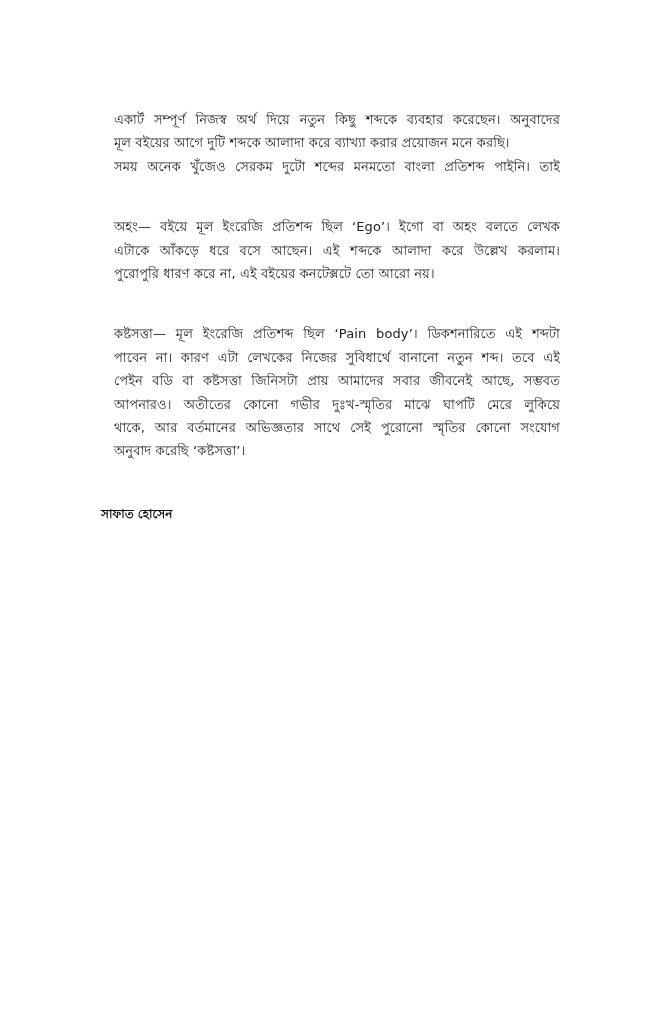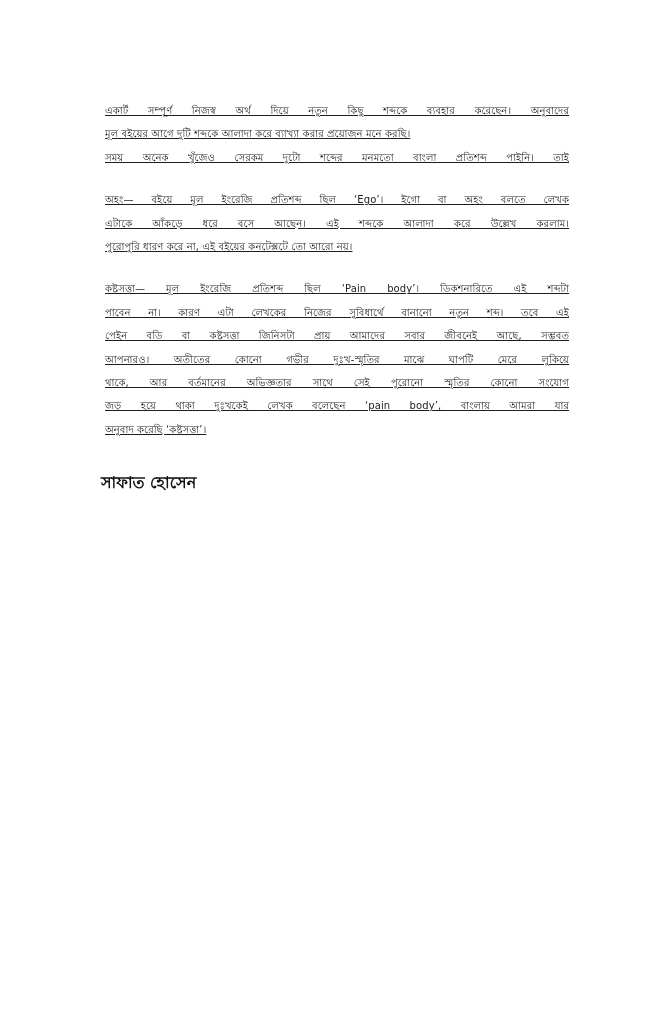--- a/index.html
+++ b/index.html
@@ -15,44 +15,43 @@
       font-family: "DejaVu Sans", sans-serif;
       color: #1e1e1e;
     }
     .page {
       position: absolute;
       left: 101px;
       top: 95px;
       width: 472px;
     }
     .para {
-      margin: 4px;
-      font-size: 10px;
+      margin: 13px;
+      font-size: 13px;
       line-height: 23.4px;
       text-align: justify;
       text-align-last: left;
       letter-spacing: 0.1px;
-      text-decoration: underline;
     }
     .para .line {
       display: block;
       text-align: justify;
       text-align-last: justify;
       white-space: nowrap;
       overflow: hidden;
     }
     .para .line.last {
       text-align-last: left;
     }
     .gap1 { height: 11px; }
     .gap2 { height: 11px; }
     .gap3 { height: 26px; }
     .signature {
       margin: 0;
-      font-size: 16px;
+      font-size: 12px;
       font-weight: bold;
       line-height: 24px;
       color: #111;
     }
   </style>
 </head>
 <body>
 
 <div class="page">
 
@@ -71,21 +70,20 @@
   </p>
 
   <div class="gap2"></div>
 
   <p class="para">
     <span class="line">কষ্টসত্তা— মূল ইংরেজি প্রতিশব্দ ছিল ‘Pain body’। ডিকশনারিতে এই শব্দটা</span>
     <span class="line">পাবেন না। কারণ এটা লেখকের নিজের সুবিধার্থে বানানো নতুন শব্দ। তবে এই</span>
     <span class="line">পেইন বডি বা কষ্টসত্তা জিনিসটা প্রায় আমাদের সবার জীবনেই আছে, সম্ভবত</span>
     <span class="line">আপনারও। অতীতের কোনো গভীর দুঃখ-স্মৃতির মাঝে ঘাপটি মেরে লুকিয়ে</span>
     <span class="line">থাকে, আর বর্তমানের অভিজ্ঞতার সাথে সেই পুরোনো স্মৃতির কোনো সংযোগ</span>
-    <span class="line">জড় হয়ে থাকা দুঃখকেই লেখক বলেছেন ‘pain body’, বাংলায় আমরা যার</span>
     <span class="line last">অনুবাদ করেছি ‘কষ্টসত্তা’।</span>
   </p>
 
   <div class="gap3"></div>
 
   <p class="signature">সাফাত হোসেন</p>
 
 </div>
 
 </body></html>

